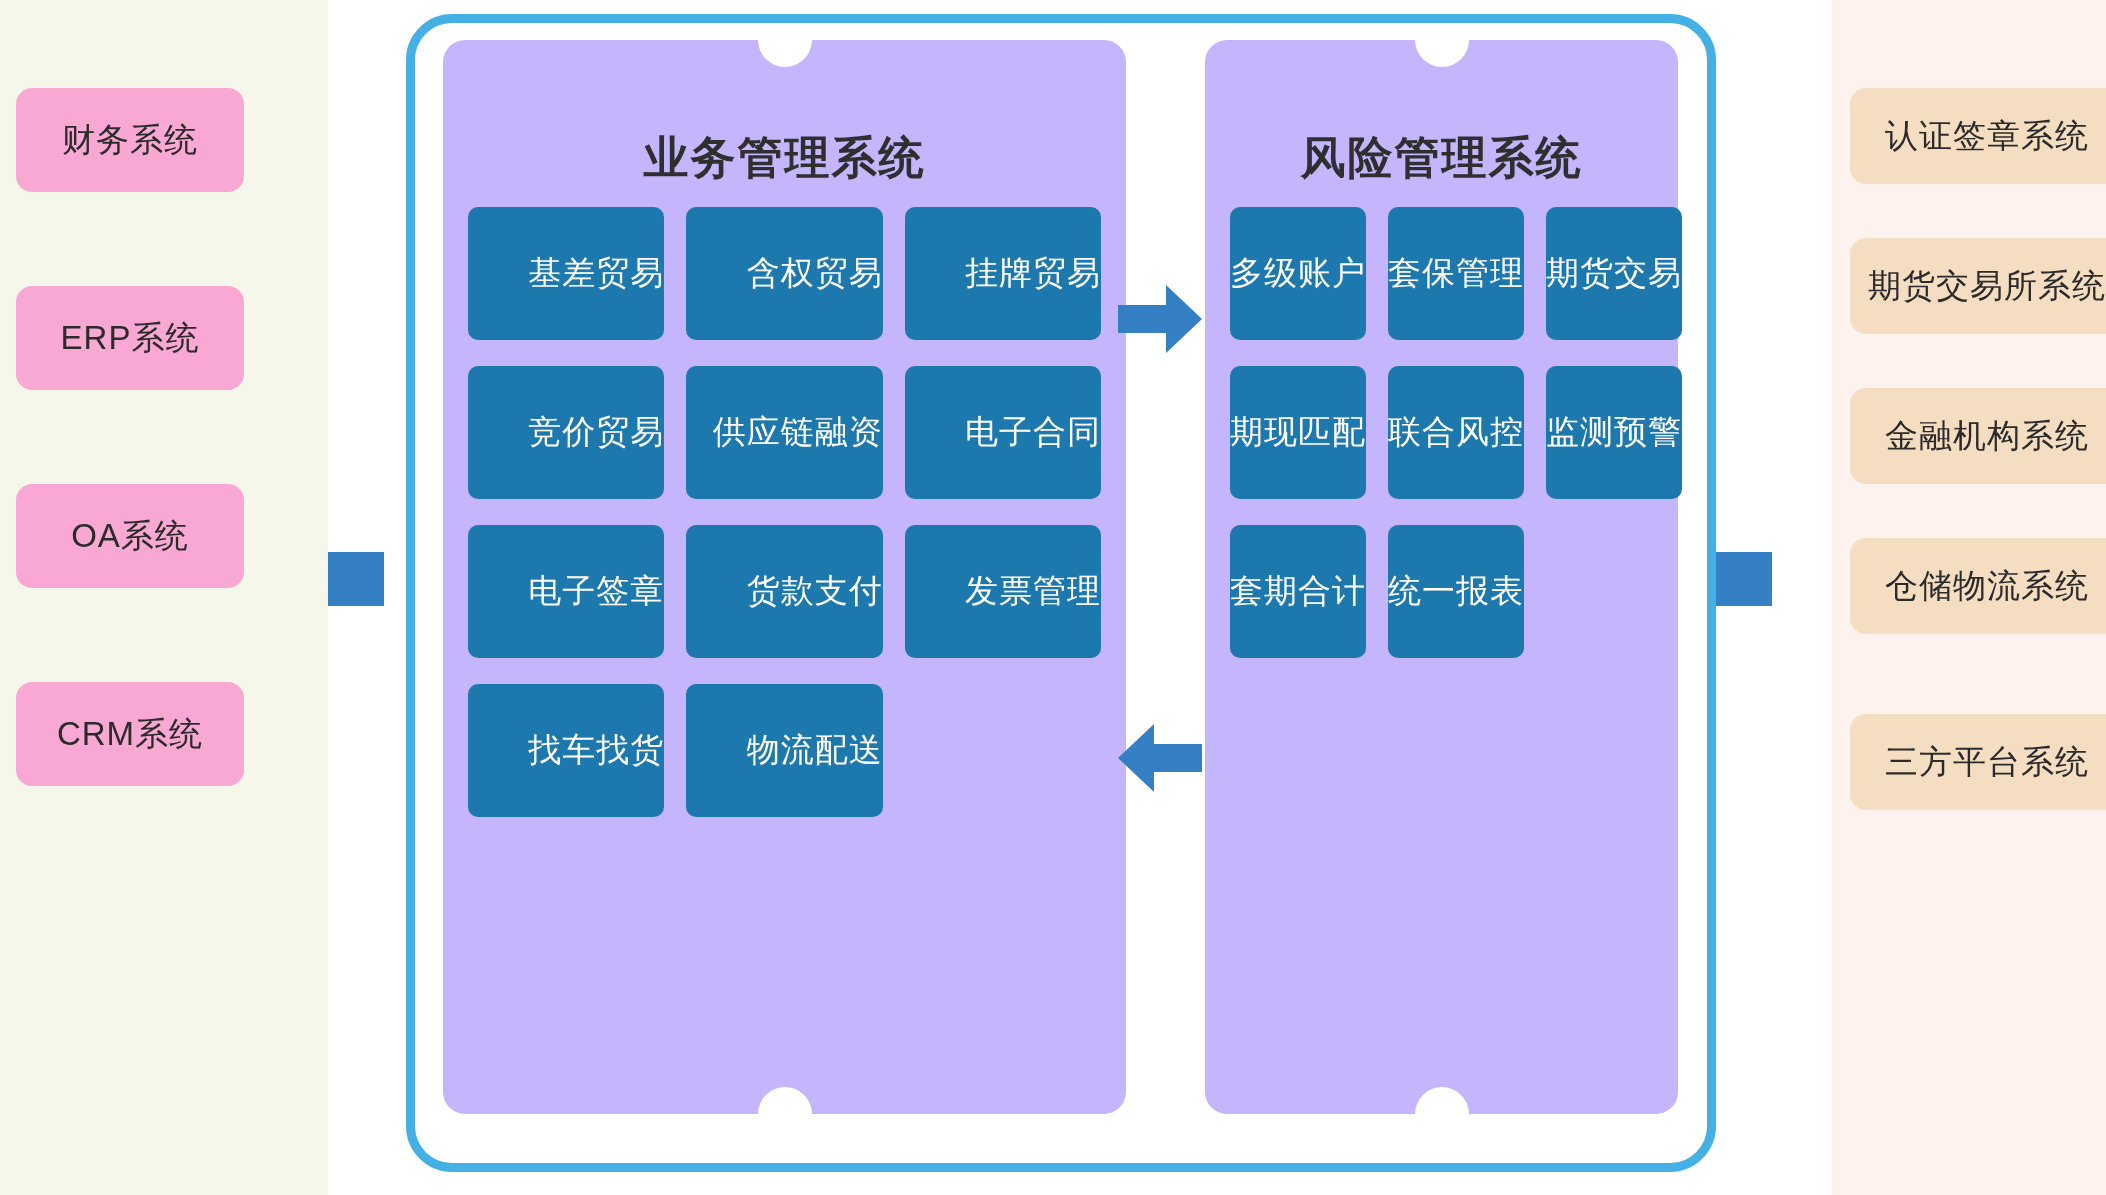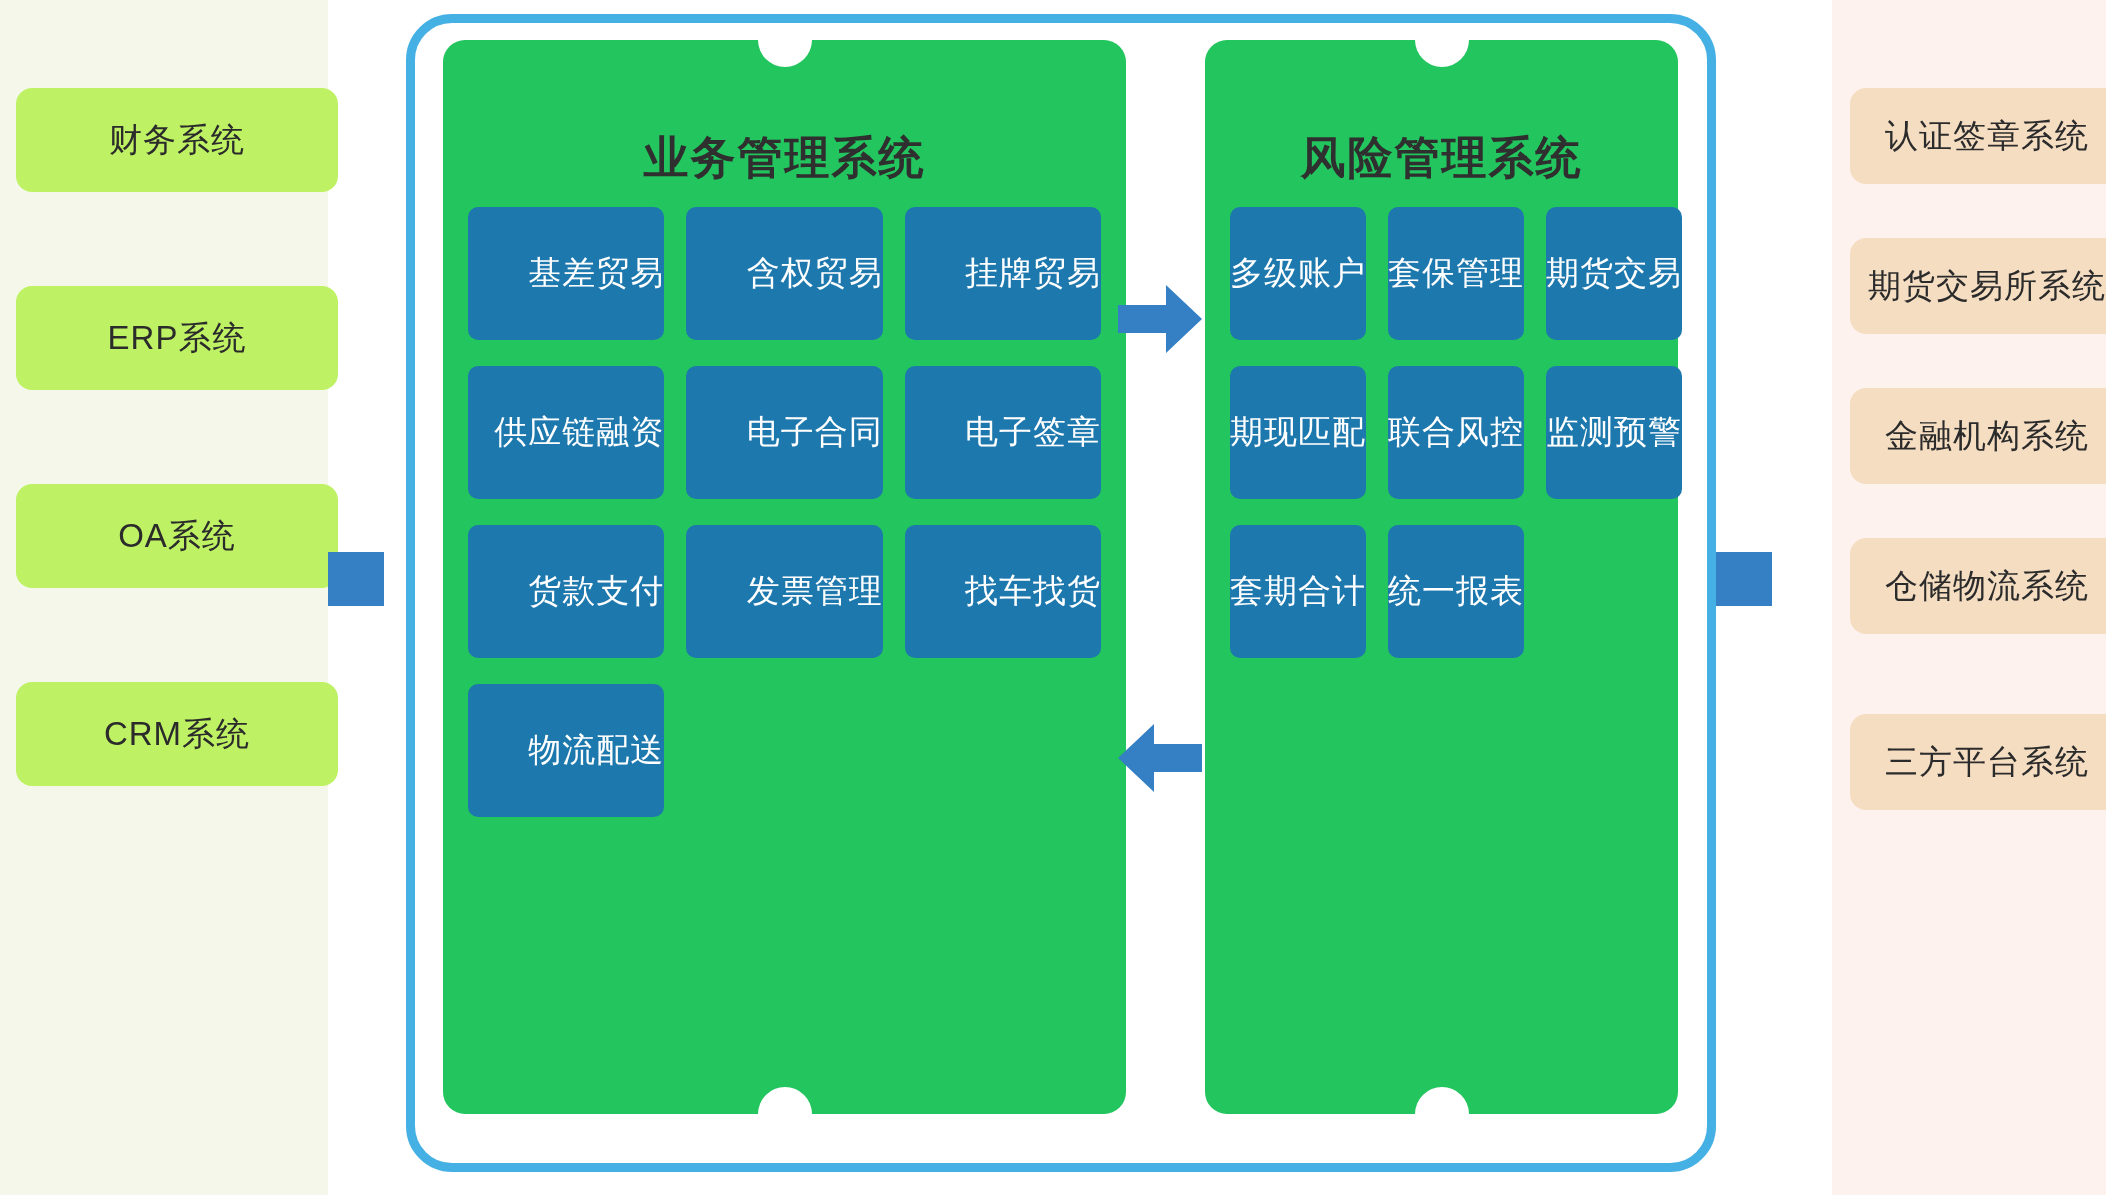--- a/index.html
+++ b/index.html
@@ -43,23 +43,23 @@
     display: flex;
     align-items: center;
     justify-content: center;
     border-radius: 16px;
     font-size: 33px;
     color: #2b2b2b;
     letter-spacing: 1px;
     white-space: nowrap;
   }
   .side-box.green {
-    background: #bef264;
+    background: #f9a8d4;
     left: 16px;
-    width: 322px;
+    width: 228px;
     height: 104px;
   }
   .side-box.peach {
     background: #f5ddc2;
     left: 18px;
     width: 274px;
     height: 96px;
   }
 
   
@@ -82,21 +82,21 @@
     box-sizing: border-box;
     border: 9px solid #45b0e3;
     border-radius: 46px;
     background: #ffffff;
   }
 
   
   .sys-panel {
     position: absolute;
     box-sizing: border-box;
-    background: #22c55e;
+    background: #c4b5fd;
     border-radius: 22px;
   }
   #panel-business { left: 443px; top: 40px;  width: 683px; height: 1074px; }
   #panel-risk     { left: 1205px; top: 40px; width: 473px; height: 1074px; }
 
   
   .notch {
     position: absolute;
     width: 54px;
     height: 27px;
@@ -220,20 +220,23 @@
       <div class="tile">
           <span>基差贸易</span>
         </div>
       <div class="tile">
           <span>含权贸易</span>
         </div>
       <div class="tile">
           <span>挂牌贸易</span>
         </div>
       <div class="tile">
+          <span>竞价贸易</span>
+        </div>
+      <div class="tile">
           <span>供应链融资</span>
         </div>
       <div class="tile">
           <span>电子合同</span>
         </div>
       <div class="tile">
           <span>电子签章</span>
         </div>
       <div class="tile">
           <span>货款支付</span>

